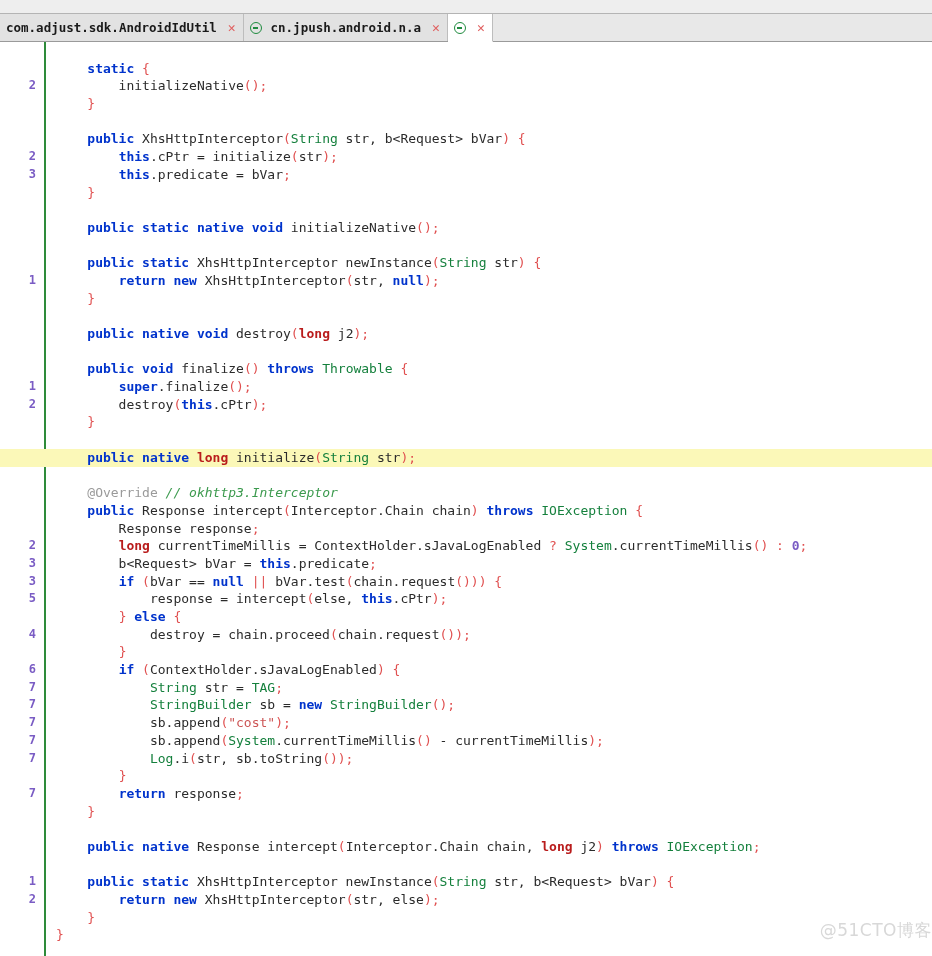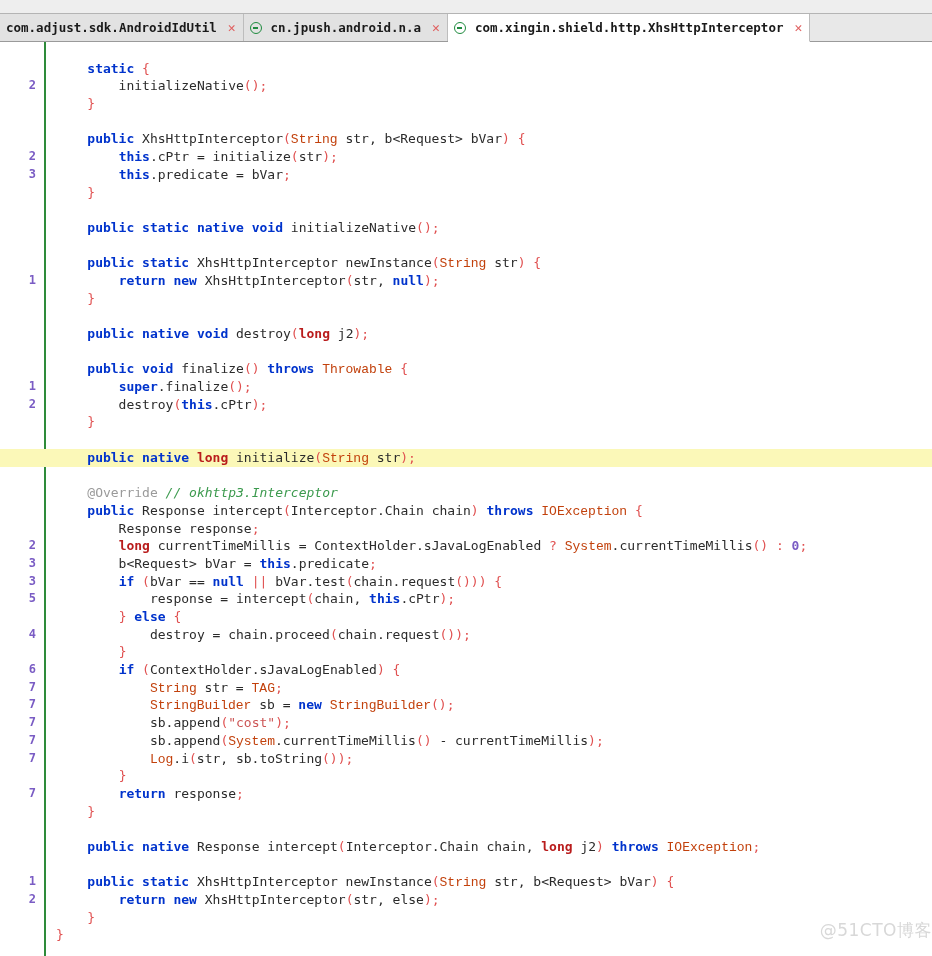--- a/index.html
+++ b/index.html
@@ -123,21 +123,21 @@
     font-weight: bold;
     font-size: 12px;
   }
   .code-text {
     display: block;
     padding-left: 56px;
   }
 
   
   .kw   { color: #0033cc; font-weight: bold; }       
-  .type { color: #c2410c; font-family: Liberation Mono, monospace; }                          
+  .type { color: #15803d; }                          
   .prim { color: #b91c1c; font-weight: bold; }       
   .punc { color: #e05050; }                          
   .cmt  { color: #3c9a4e; font-style: italic; }      
   .ann  { color: #9a9a9a; }                          
   .str  { color: #cc5555; }                          
   .num  { color: #7a5cc4; font-weight: bold; }       
   .plain{ color: #2b2b2b; }
 
   
   #watermark {
@@ -162,21 +162,20 @@
       <span>com.adjust.sdk.AndroidIdUtil</span>
       <span class="tab-close">✕</span>
     </div>
     <div class="tab">
       <span class="tab-icon"></span>
       <span>cn.jpush.android.n.a</span>
       <span class="tab-close">✕</span>
     </div>
     <div class="tab active">
       <span class="tab-icon"></span>
-      <span>com.xingin.shield.http.XhsHttpInterceptor</span>
       <span class="tab-close">✕</span>
     </div>
     <div id="tab-bar-filler"></div>
 </div>
 
 <div id="editor">
   <div id="gutter-line"></div>
   <div id="code-body">
       <div class="code-line"><span class="ln"></span><span class="code-text">&nbsp;</span></div>
       <div class="code-line"><span class="ln"></span><span class="code-text"><span class="plain">    </span><span class="kw">static</span><span class="plain"> </span><span class="punc">{</span></span></div>
@@ -202,21 +201,21 @@
       <div class="code-line"><span class="ln"></span><span class="code-text"><span class="plain">    </span><span class="punc">}</span></span></div>
       <div class="code-line"><span class="ln"></span><span class="code-text">&nbsp;</span></div>
       <div class="code-line hl"><span class="ln"></span><span class="code-text"><span class="plain">    </span><span class="kw">public</span><span class="plain"> </span><span class="kw">native</span><span class="plain"> </span><span class="prim">long</span><span class="plain"> initialize</span><span class="punc">(</span><span class="type">String</span><span class="plain"> str</span><span class="punc">);</span></span></div>
       <div class="code-line"><span class="ln"></span><span class="code-text">&nbsp;</span></div>
       <div class="code-line"><span class="ln"></span><span class="code-text"><span class="plain">    </span><span class="ann">@Override</span><span class="plain"> </span><span class="cmt">// okhttp3.Interceptor</span></span></div>
       <div class="code-line"><span class="ln"></span><span class="code-text"><span class="plain">    </span><span class="kw">public</span><span class="plain"> Response intercept</span><span class="punc">(</span><span class="plain">Interceptor.Chain chain</span><span class="punc">)</span><span class="plain"> </span><span class="kw">throws</span><span class="plain"> </span><span class="type">IOException</span><span class="plain"> </span><span class="punc">{</span></span></div>
       <div class="code-line"><span class="ln"></span><span class="code-text"><span class="plain">        Response response</span><span class="punc">;</span></span></div>
       <div class="code-line"><span class="ln">2</span><span class="code-text"><span class="plain">        </span><span class="prim">long</span><span class="plain"> currentTimeMillis = ContextHolder.sJavaLogEnabled </span><span class="punc">?</span><span class="plain"> </span><span class="type">System</span><span class="plain">.currentTimeMillis</span><span class="punc">()</span><span class="plain"> </span><span class="punc">:</span><span class="plain"> </span><span class="num">0</span><span class="punc">;</span></span></div>
       <div class="code-line"><span class="ln">3</span><span class="code-text"><span class="plain">        b&lt;Request&gt; bVar = </span><span class="kw">this</span><span class="plain">.predicate</span><span class="punc">;</span></span></div>
       <div class="code-line"><span class="ln">3</span><span class="code-text"><span class="plain">        </span><span class="kw">if</span><span class="plain"> </span><span class="punc">(</span><span class="plain">bVar == </span><span class="kw">null</span><span class="plain"> </span><span class="punc">||</span><span class="plain"> bVar.test</span><span class="punc">(</span><span class="plain">chain.request</span><span class="punc">())) {</span></span></div>
-      <div class="code-line"><span class="ln">5</span><span class="code-text"><span class="plain">            response = intercept</span><span class="punc">(</span><span class="plain">chain, </span><span class="kw">this</span><span class="plain">.cPtr</span><span class="punc">);</span></span></div>
+      <div class="code-line"><span class="ln">5</span><span class="code-text"><span class="plain">            response = intercept</span><span class="punc">(</span><span class="plain">else, </span><span class="kw">this</span><span class="plain">.cPtr</span><span class="punc">);</span></span></div>
       <div class="code-line"><span class="ln"></span><span class="code-text"><span class="plain">        </span><span class="punc">}</span><span class="plain"> </span><span class="kw">else</span><span class="plain"> </span><span class="punc">{</span></span></div>
       <div class="code-line"><span class="ln">4</span><span class="code-text"><span class="plain">            destroy = chain.proceed</span><span class="punc">(</span><span class="plain">chain.request</span><span class="punc">());</span></span></div>
       <div class="code-line"><span class="ln"></span><span class="code-text"><span class="plain">        </span><span class="punc">}</span></span></div>
       <div class="code-line"><span class="ln">6</span><span class="code-text"><span class="plain">        </span><span class="kw">if</span><span class="plain"> </span><span class="punc">(</span><span class="plain">ContextHolder.sJavaLogEnabled</span><span class="punc">) {</span></span></div>
       <div class="code-line"><span class="ln">7</span><span class="code-text"><span class="plain">            </span><span class="type">String</span><span class="plain"> str = </span><span class="type">TAG</span><span class="punc">;</span></span></div>
       <div class="code-line"><span class="ln">7</span><span class="code-text"><span class="plain">            </span><span class="type">StringBuilder</span><span class="plain"> sb = </span><span class="kw">new</span><span class="plain"> </span><span class="type">StringBuilder</span><span class="punc">();</span></span></div>
       <div class="code-line"><span class="ln">7</span><span class="code-text"><span class="plain">            sb.append</span><span class="punc">(</span><span class="str">"cost"</span><span class="punc">);</span></span></div>
       <div class="code-line"><span class="ln">7</span><span class="code-text"><span class="plain">            sb.append</span><span class="punc">(</span><span class="type">System</span><span class="plain">.currentTimeMillis</span><span class="punc">()</span><span class="plain"> - currentTimeMillis</span><span class="punc">);</span></span></div>
       <div class="code-line"><span class="ln">7</span><span class="code-text"><span class="plain">            </span><span class="type">Log</span><span class="plain">.i</span><span class="punc">(</span><span class="plain">str, sb.toString</span><span class="punc">());</span></span></div>
       <div class="code-line"><span class="ln"></span><span class="code-text"><span class="plain">        </span><span class="punc">}</span></span></div>

